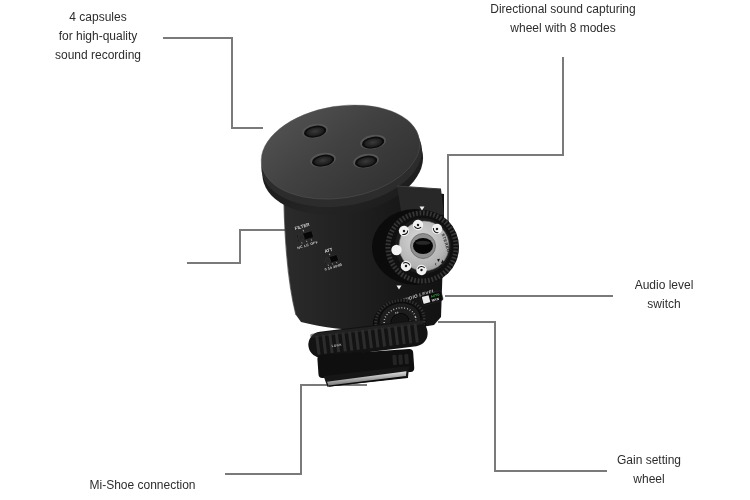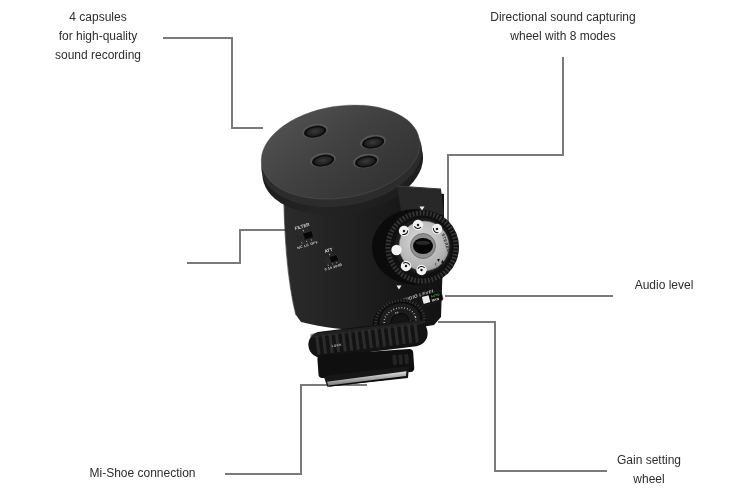--- a/index.html
+++ b/index.html
@@ -195,31 +195,32 @@
       </g>
     </g>
   </svg>
 
   <div class="callout" style="left:18px;top:8px;width:160px;">
     <div>4 capsules</div>
     <div>for high-quality</div>
     <div>sound recording</div>
   </div>
 
-  <div class="callout" style="left:448px;top:8px;width:230px;">
+  <div class="callout" style="left:448px;top:0;width:230px;">
     <div>Directional sound capturing</div>
     <div>wheel with 8 modes</div>
   </div>
 
 
   <div class="callout" style="left:600px;top:276px;width:128px;">
     <div>Audio level</div>
-  </div>
-
-  <div class="callout" style="left:50px;top:464px;width:185px;">
+    <div>switch</div>
+  </div>
+
+  <div class="callout" style="left:50px;top:476px;width:185px;">
     <div>Mi-Shoe connection</div>
   </div>
 
   <div class="callout" style="left:590px;top:451px;width:118px;">
     <div>Gain setting</div>
     <div>wheel</div>
   </div>
 
 </div>
 

